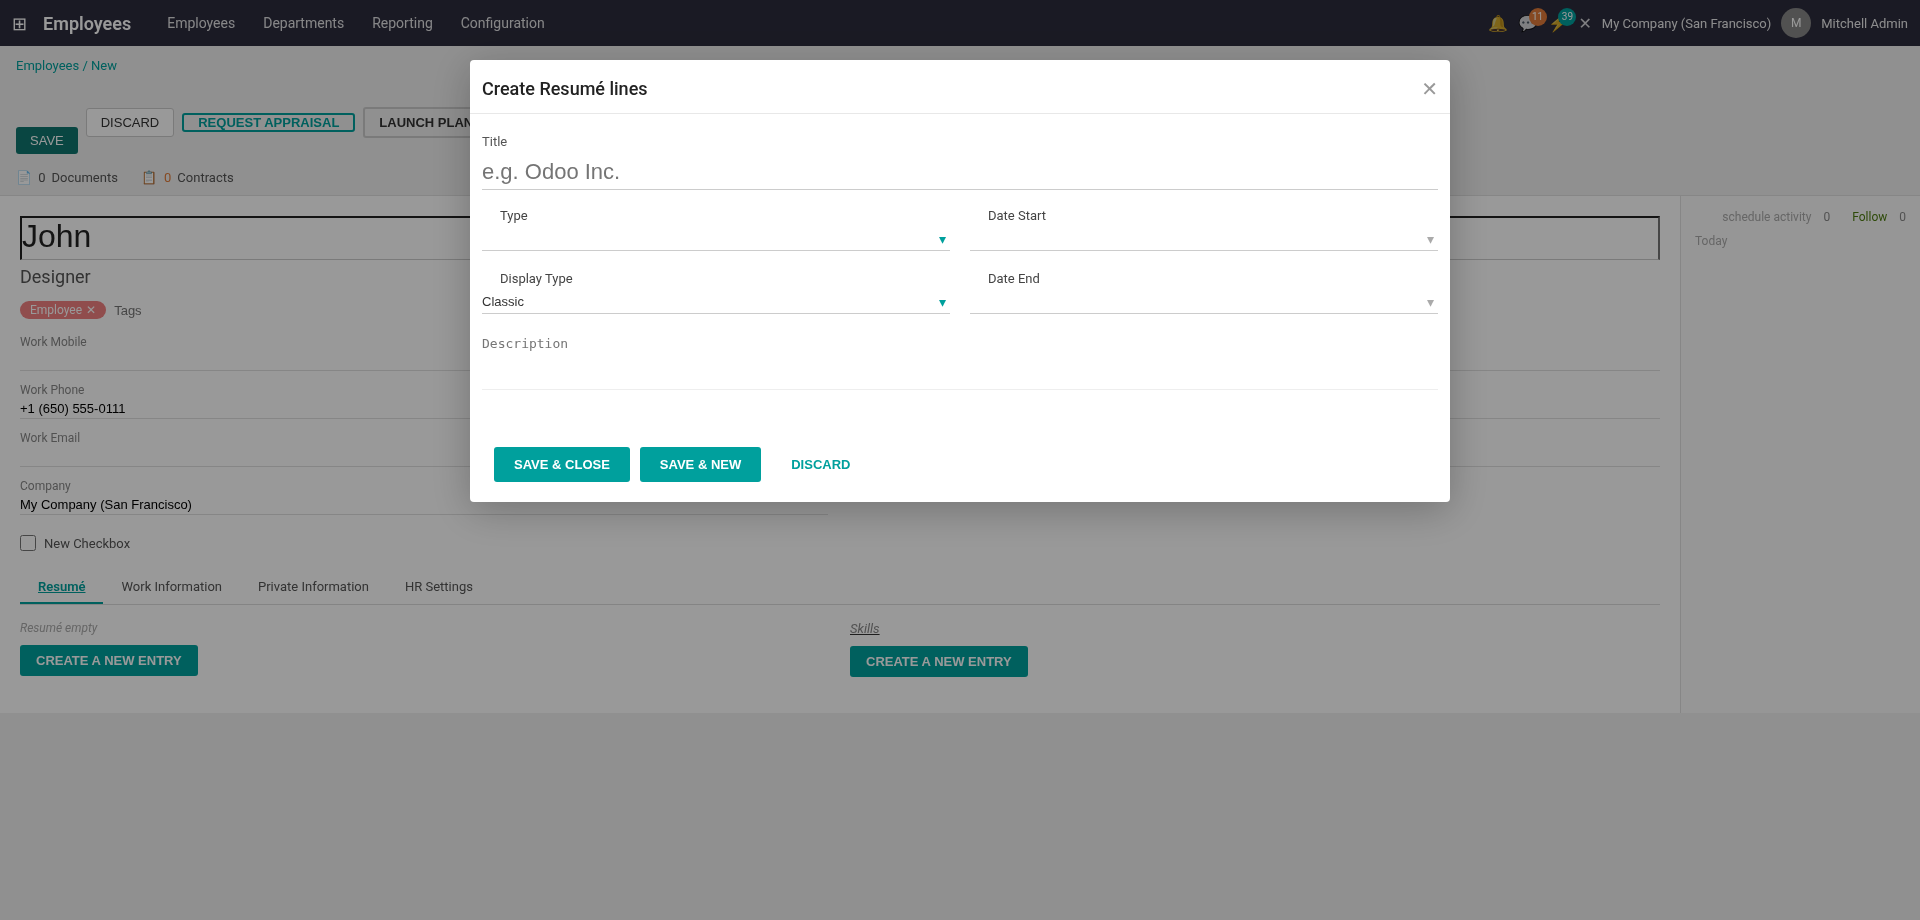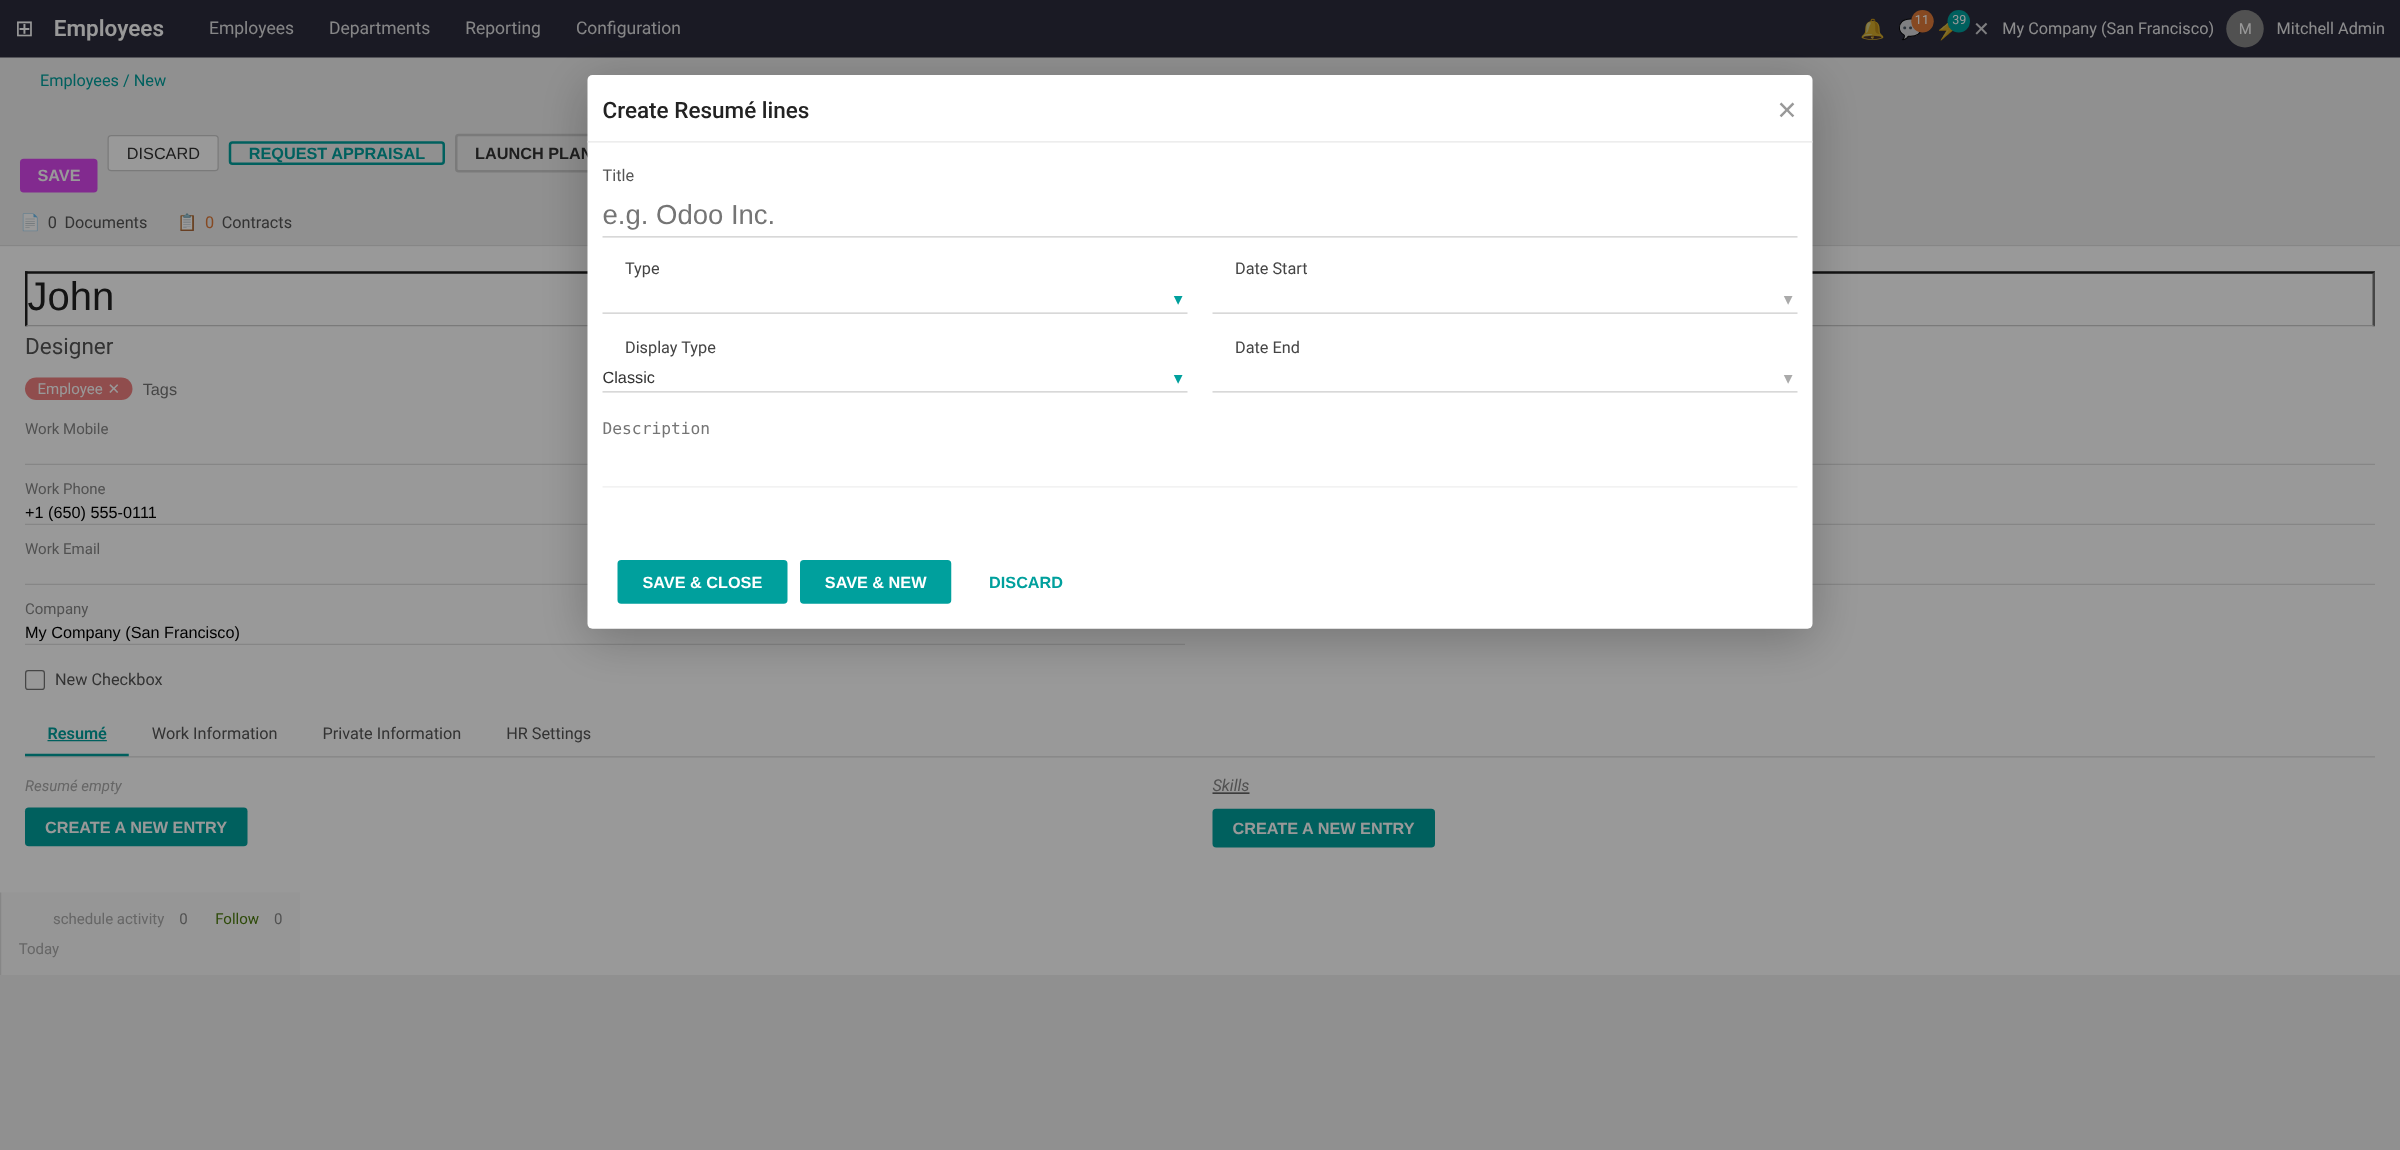--- a/index.html
+++ b/index.html
@@ -22,37 +22,37 @@
     .top-nav-right { display: flex; align-items: center; gap: 10px; margin-left: auto; }
     .nav-badge { background: #e07b39; color: #fff; border-radius: 50%; width: 18px; height: 18px; font-size: 11px; display: flex; align-items: center; justify-content: center; }
     .nav-badge-green { background: #00a09d; }
     .nav-icon { color: rgba(255,255,255,0.8); font-size: 16px; cursor: pointer; }
     .nav-company { color: rgba(255,255,255,0.9); font-size: 13px; }
     .nav-avatar { width: 30px; height: 30px; border-radius: 50%; background: #888; display: flex; align-items: center; justify-content: center; color: #fff; font-size: 12px; overflow: hidden; }
     .nav-user { color: rgba(255,255,255,0.9); font-size: 13px; }
 
     
     .page-wrapper { position: relative; }
-    .breadcrumb { padding: 12px 32px; font-size: 13px; color: #666; }
+    .breadcrumb { padding: 12px 16px; font-size: 13px; color: #666; }
     .breadcrumb span { color: #00a09d; cursor: pointer; }
 
     
     .action-bar { padding: 6px 16px; display: flex; align-items: center; gap: 8px; }
-    .btn-save { background: #d946ef; color: #fff; border: none; padding: 6px 14px; border-radius: 3px; cursor: pointer; font-weight: 700; font-size: 13px; margin-top: 36px; }
+    .btn-save { background: #0f766e; color: #fff; border: none; padding: 6px 14px; border-radius: 3px; cursor: pointer; font-weight: 400; font-size: 13px; margin-top: 36px; }
     .btn-discard { background: #fff; color: #333; border: 1px solid #ccc; padding: 6px 14px; border-radius: 3px; cursor: pointer; font-size: 13px; }
     .btn-request { background: transparent; color: #00a09d; border: 2px solid #00a09d; padding: 0 14px; border-radius: 3px; cursor: pointer; font-size: 13px; font-weight: 600; }
     .btn-launch { background: transparent; color: #333; border: 2px solid #ccc; padding: 6px 14px; border-radius: 3px; cursor: pointer; font-size: 13px; font-weight: 600; }
 
     
     .doc-bar { padding: 4px 16px; display: flex; gap: 24px; border-bottom: 1px solid #e0e0e0; }
     .doc-link { display: flex; align-items: center; gap: 6px; color: #555; font-size: 13px; cursor: pointer; padding: 6px 0; }
     .doc-link .count { color: #e07b39; }
 
     
-    .main-content { display: flex; background: #fff; min-height: 500px; flex-direction: column; }
+    .main-content { display: flex; background: #fff; min-height: 500px; }
     .left-panel { flex: 1; padding: 20px; }
     .right-sidebar { width: 240px; border-left: 1px solid #e0e0e0; padding: 14px; background: #fafafa; }
 
     
     .emp-name { font-size: 32px; font-weight: 400; color: #222; border-bottom: 1px solid #ccc; padding-bottom: 4px; margin-bottom: 6px; width: 100%; }
     .emp-title { font-size: 18px; color: #555; margin-bottom: 14px; }
 
     .tag-row { display: flex; align-items: center; gap: 8px; margin-bottom: 16px; }
     .tag { background: #f08080; color: #fff; border-radius: 12px; padding: 2px 10px; font-size: 12px; display: flex; align-items: center; gap: 4px; }
     .tag-close { cursor: pointer; }

